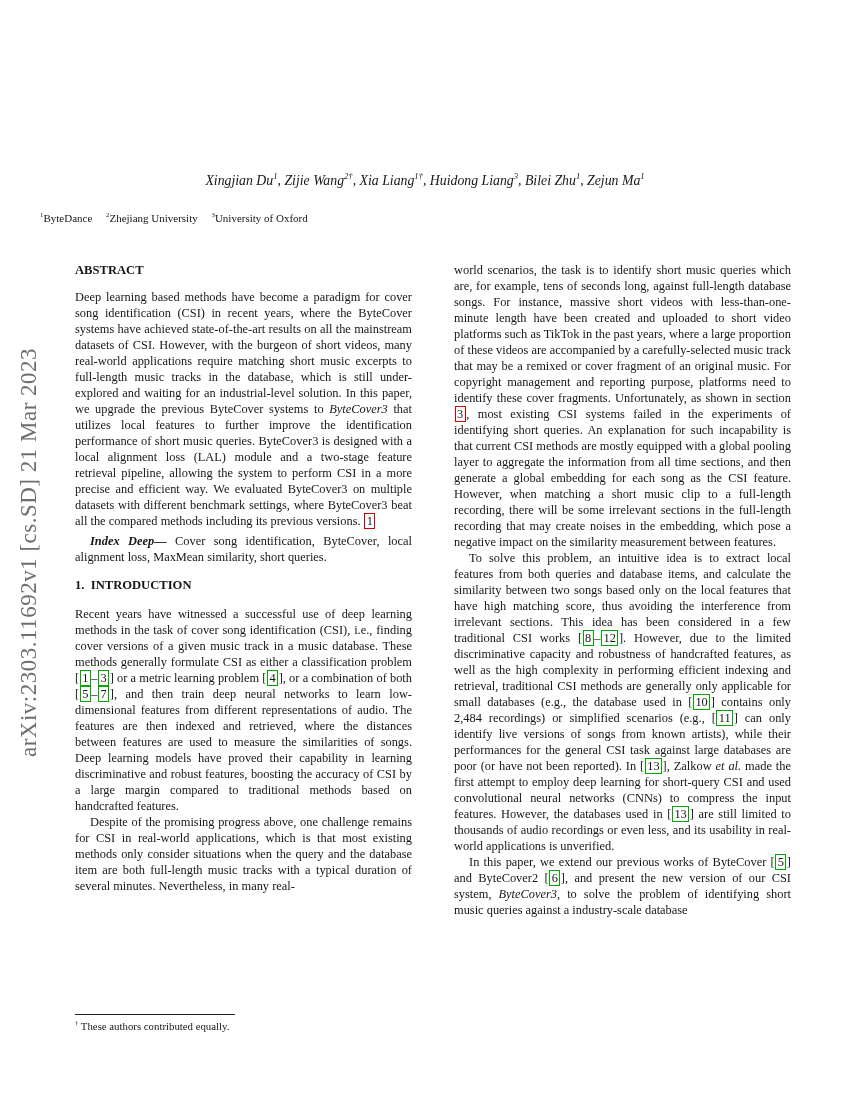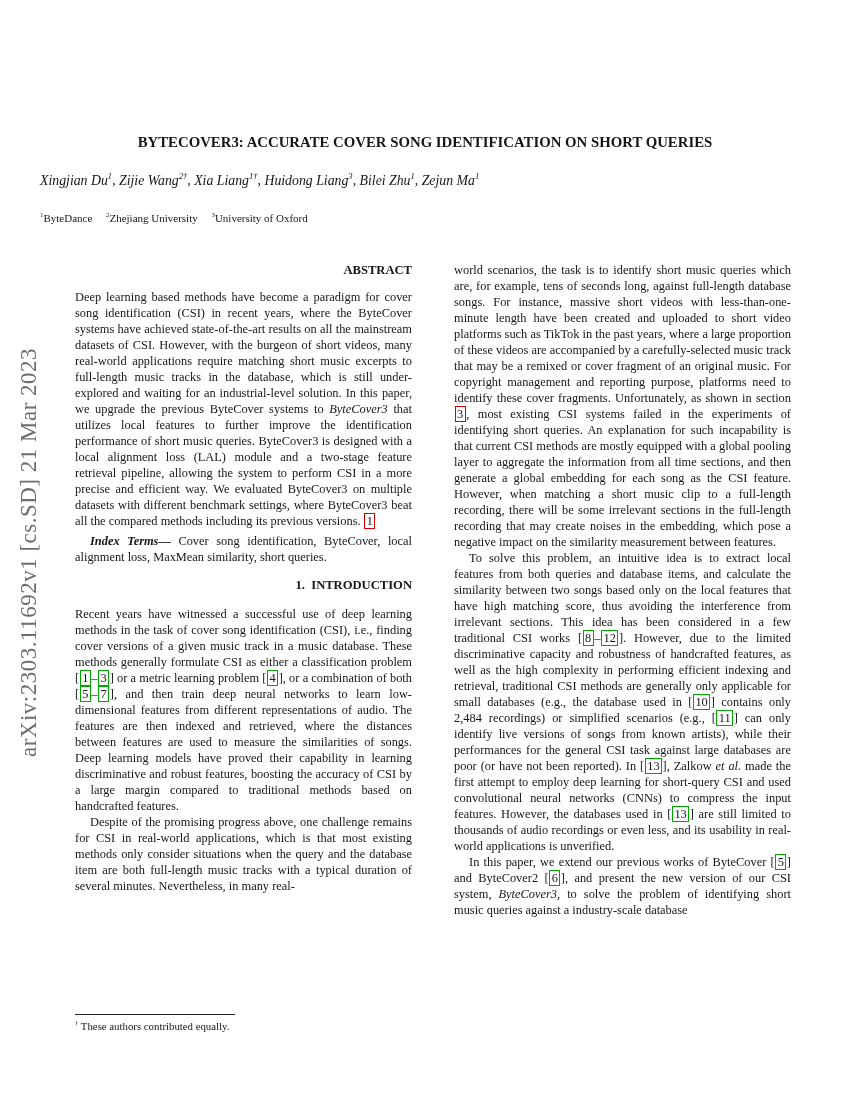--- a/index.html
+++ b/index.html
@@ -34,20 +34,21 @@
     text-align: center;
     font-weight: bold;
     font-size: 14.8px;
     line-height: 18px;
   }
   .authors {
     position: absolute;
     top: 172px;
     left: 40px;
     width: 770px;
+    text-align: center;
     font-style: italic;
     font-size: 13.8px;
     line-height: 17px;
   }
   .affils {
     position: absolute;
     top: 210px;
     left: 40px;
     width: 770px;
     text-align: left;
@@ -59,21 +60,21 @@
     position: absolute;
     top: 262px;
     width: 337px;
     font-size: 12.4px;
     line-height: 16px;
     text-align: justify;
   }
   .col-left  { left: 75px;  height: 748px; overflow: hidden; }
   .col-right { left: 454px; height: 782px; overflow: hidden; }
   .abs-head, .sec-head {
-    text-align: right;
+    text-align: left;
     font-weight: bold;
     font-size: 12.6px;
     line-height: 16px;
   }
   .abs-head { margin-bottom: 11px; }
   .sec-head { margin-top: 12px; margin-bottom: 13px; }
   p.para { text-indent: 15px; }
   p.noindent { text-indent: 0; }
   p.idxterms { margin-top: 4px; text-indent: 15px; }
   .citebox, .refbox {
@@ -98,30 +99,29 @@
     margin-bottom: 5px;
   }
 </style>
 </head>
 <body>
 
 <div class="page">
 
   <div class="arxiv-side" style="color: rgb(110, 110, 110);">arXiv:2303.11692v1  [cs.SD]  21 Mar 2023</div>
 
-  <div class="title">BYTECOVER3: ACCURATE COVER SONG IDENTIFICATION ON SHORT QUERIES</div>
 
   <div class="authors">Xingjian Du<sup>1</sup>, Zijie Wang<sup>2†</sup>, Xia Liang<sup>1†</sup>, Huidong Liang<sup>3</sup>, Bilei Zhu<sup>1</sup>, Zejun Ma<sup>1</sup></div>
 
   <div class="affils"><sup>1</sup>ByteDance&nbsp;&nbsp;&nbsp;&nbsp;&nbsp;<sup>2</sup>Zhejiang University&nbsp;&nbsp;&nbsp;&nbsp;&nbsp;<sup>3</sup>University of Oxford</div>
 
   <div class="col col-left">
     <div class="abs-head">ABSTRACT</div>
     <p class="noindent">Deep learning based methods have become a paradigm for cover song identification (CSI) in recent years, where the ByteCover systems have achieved state-of-the-art results on all the mainstream datasets of CSI. However, with the burgeon of short videos, many real-world applications require matching short music excerpts to full-length music tracks in the database, which is still under-explored and waiting for an industrial-level solution. In this paper, we upgrade the previous ByteCover systems to <span style="font-style: italic;">ByteCover3</span> that utilizes local features to further improve the identification performance of short music queries. ByteCover3 is designed with a local alignment loss (LAL) module and a two-stage feature retrieval pipeline, allowing the system to perform CSI in a more precise and efficient way. We evaluated ByteCover3 on multiple datasets with different benchmark settings, where ByteCover3 beat all the compared methods including its previous versions. <span class="refbox" style="border-color: rgb(209, 0, 0);">1</span></p>
-    <p class="idxterms"><span style="font-style: italic; font-weight: bold;">Index Terms—</span> Cover song identification, ByteCover, local alignment loss, MaxMean similarity, short queries.</p>
+    <p class="idxterms"><span style="font-style: italic; font-weight: bold;">Index Deep—</span> Cover song identification, ByteCover, local alignment loss, MaxMean similarity, short queries.</p>
     <div class="sec-head">1.&nbsp;&nbsp;INTRODUCTION</div>
     <p class="noindent">Recent years have witnessed a successful use of deep learning methods in the task of cover song identification (CSI), i.e., finding cover versions of a given music track in a music database. These methods generally formulate CSI as either a classification problem [<span class="citebox" style="border-color: rgb(0, 167, 0);">1</span>–<span class="citebox" style="border-color: rgb(0, 167, 0);">3</span>] or a metric learning problem [<span class="citebox" style="border-color: rgb(0, 167, 0);">4</span>], or a combination of both [<span class="citebox" style="border-color: rgb(0, 167, 0);">5</span>–<span class="citebox" style="border-color: rgb(0, 167, 0);">7</span>], and then train deep neural networks to learn low-dimensional features from different representations of audio. The features are then indexed and retrieved, where the distances between features are used to measure the similarities of songs. Deep learning models have proved their capability in learning discriminative and robust features, boosting the accuracy of CSI by a large margin compared to traditional methods based on handcrafted features.</p>
     <p class="para">Despite of the promising progress above, one challenge remains for CSI in real-world applications, which is that most existing methods only consider situations when the query and the database item are both full-length music tracks with a typical duration of several minutes. Nevertheless, in many real-</p>
   </div>
 
   <div class="col col-right">
     <p class="noindent">world scenarios, the task is to identify short music queries which are, for example, tens of seconds long, against full-length database songs. For instance, massive short videos with less-than-one-minute length have been created and uploaded to short video platforms such as TikTok in the past years, where a large proportion of these videos are accompanied by a carefully-selected music track that may be a remixed or cover fragment of an original music. For copyright management and reporting purpose, platforms need to identify these cover fragments. Unfortunately, as shown in section <span class="refbox" style="border-color: rgb(209, 0, 0);">3</span>, most existing CSI systems failed in the experiments of identifying short queries. An explanation for such incapability is that current CSI methods are mostly equipped with a global pooling layer to aggregate the information from all time sections, and then generate a global embedding for each song as the CSI feature. However, when matching a short music clip to a full-length recording, there will be some irrelevant sections in the full-length recording that may create noises in the embedding, which pose a negative impact on the similarity measurement between features.</p>
     <p class="para">To solve this problem, an intuitive idea is to extract local features from both queries and database items, and calculate the similarity between two songs based only on the local features that have high matching score, thus avoiding the interference from irrelevant sections. This idea has been considered in a few traditional CSI works [<span class="citebox" style="border-color: rgb(0, 167, 0);">8</span>–<span class="citebox" style="border-color: rgb(0, 167, 0);">12</span>]. However, due to the limited discriminative capacity and robustness of handcrafted features, as well as the high complexity in performing efficient indexing and retrieval, traditional CSI methods are generally only applicable for small databases (e.g., the database used in [<span class="citebox" style="border-color: rgb(0, 167, 0);">10</span>] contains only 2,484 recordings) or simplified scenarios (e.g., [<span class="citebox" style="border-color: rgb(0, 167, 0);">11</span>] can only identify live versions of songs from known artists), while their performances for the general CSI task against large databases are poor (or have not been reported). In [<span class="citebox" style="border-color: rgb(0, 167, 0);">13</span>], Zalkow <span style="font-style: italic;">et al.</span> made the first attempt to employ deep learning for short-query CSI and used convolutional neural networks (CNNs) to compress the input features. However, the databases used in [<span class="citebox" style="border-color: rgb(0, 167, 0);">13</span>] are still limited to thousands of audio recordings or even less, and its usability in real-world applications is unverified.</p>
     <p class="para">In this paper, we extend our previous works of ByteCover [<span class="citebox" style="border-color: rgb(0, 167, 0);">5</span>] and ByteCover2 [<span class="citebox" style="border-color: rgb(0, 167, 0);">6</span>], and present the new version of our CSI system, <span style="font-style: italic;">ByteCover3</span>, to solve the problem of identifying short music queries against a industry-scale database</p>
   </div>

